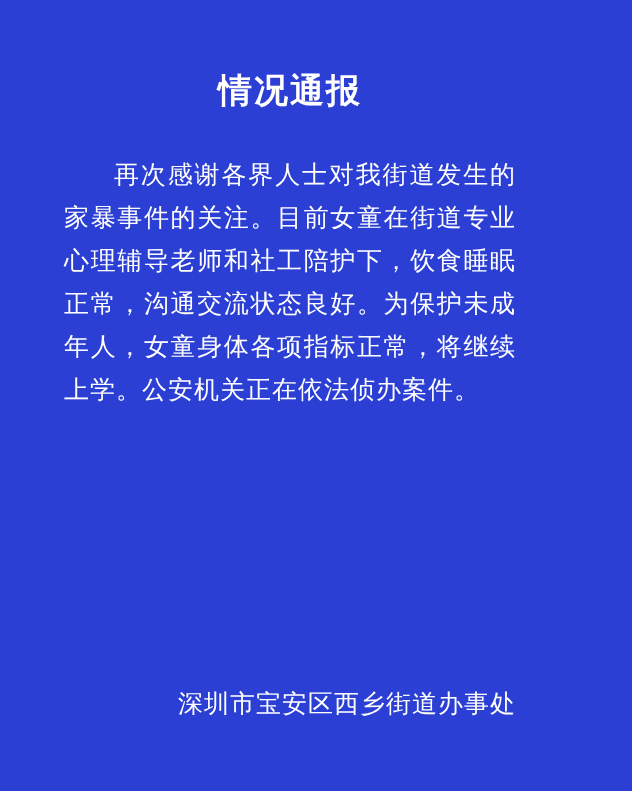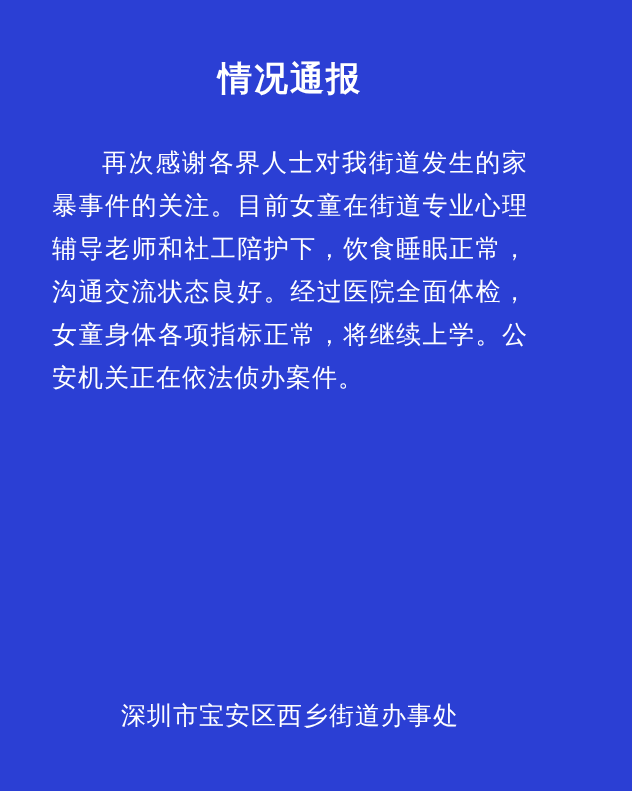--- a/index.html
+++ b/index.html
@@ -12,21 +12,21 @@
     background: #2b3fd4;
     font-family: "Liberation Sans", "DejaVu Sans", sans-serif;
     overflow: hidden;
   }
   .notice-card {
     position: relative;
     width: 580px;
     height: 791px;
     background: #2b3fd4;
     box-sizing: border-box;
-    padding: 0;
+    padding: 12px;
     display: flex;
     flex-direction: column;
   }
   .notice-title {
     color: #ffffff;
     font-size: 34px;
     font-weight: bold;
     letter-spacing: 2px;
     text-align: center;
     margin-top: 58px;
@@ -43,39 +43,39 @@
     font-size: 25px;
     line-height: 43px;
     letter-spacing: 1px;
     text-indent: 2em;
     text-align: justify;
     margin: 0 0 28px 0;
     word-break: break-all;
   }
   .signature {
     padding: 0 52px 0 52px;
-    text-align: center;
+    text-align: right;
     color: #ffffff;
     margin-bottom: 56px;
   }
   .sign-org {
     font-size: 25px;
     line-height: 40px;
     letter-spacing: 1px;
   }
   .sign-date {
     font-size: 25px;
     line-height: 40px;
     letter-spacing: 1px;
   }
 </style>
 </head>
 <body>
 
 <div class="notice-card">
   <h1 class="notice-title">情况通报</h1>
   <div class="notice-body">
-    <p class="para">再次感谢各界人士对我街道发生的家暴事件的关注。目前女童在街道专业心理辅导老师和社工陪护下，饮食睡眠正常，沟通交流状态良好。经过医院全面体检，女童身体各项指标正常，将继续上学。公安机关正在依法侦办案件。</p>
+    <p class="para">再次感谢各界人士对我街道发生的家暴事件的关注。目前女童在街道专业心理辅导老师和社工陪护下，饮食睡眠正常，沟通交流状态良好。为保护未成年人，女童身体各项指标正常，将继续上学。公安机关正在依法侦办案件。</p>
   </div>
   <div class="signature">
     <div class="sign-org">深圳市宝安区西乡街道办事处</div>
   </div>
 </div>
 
 </body></html>

